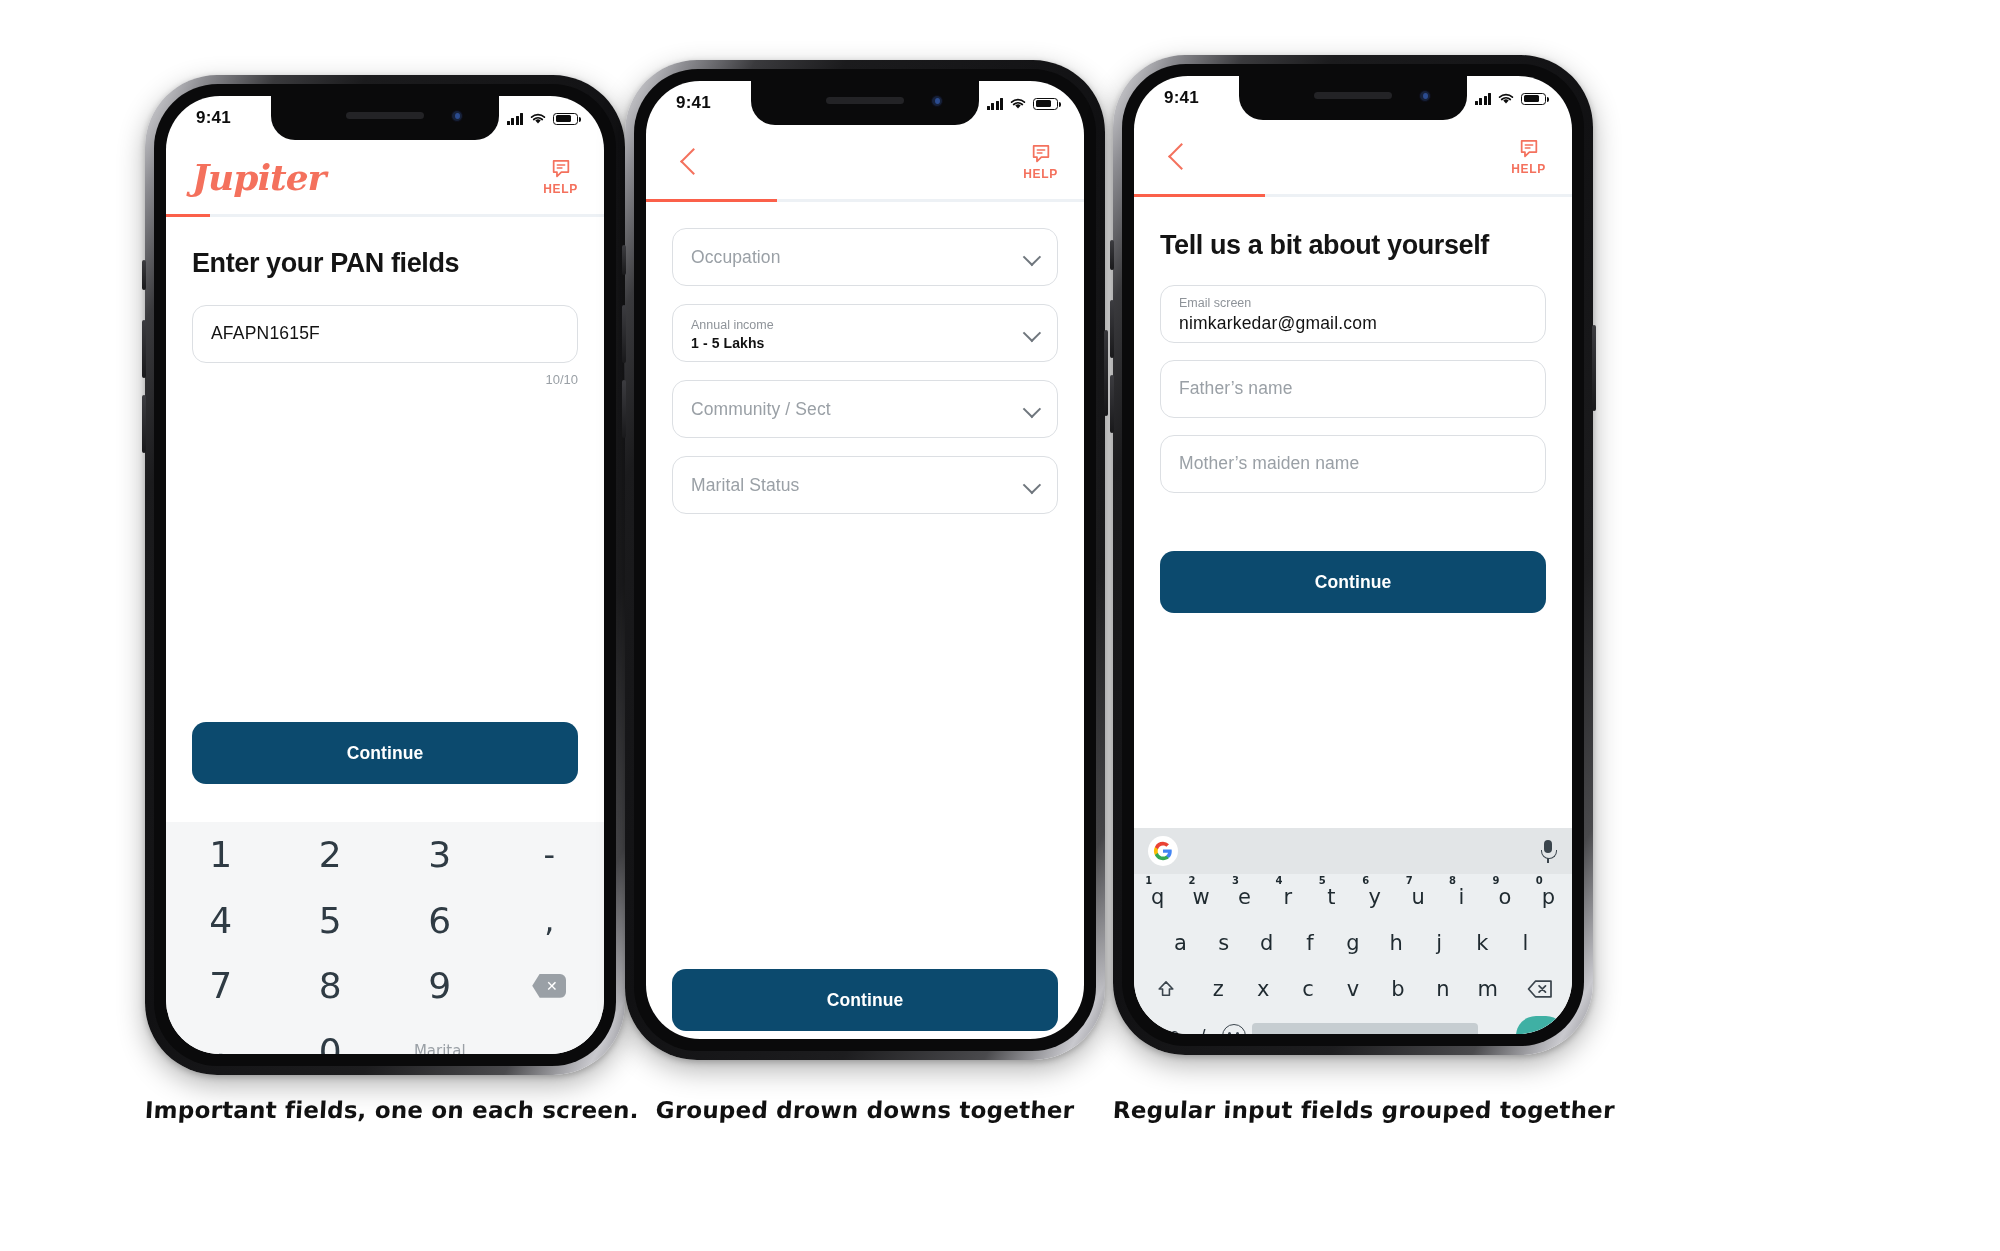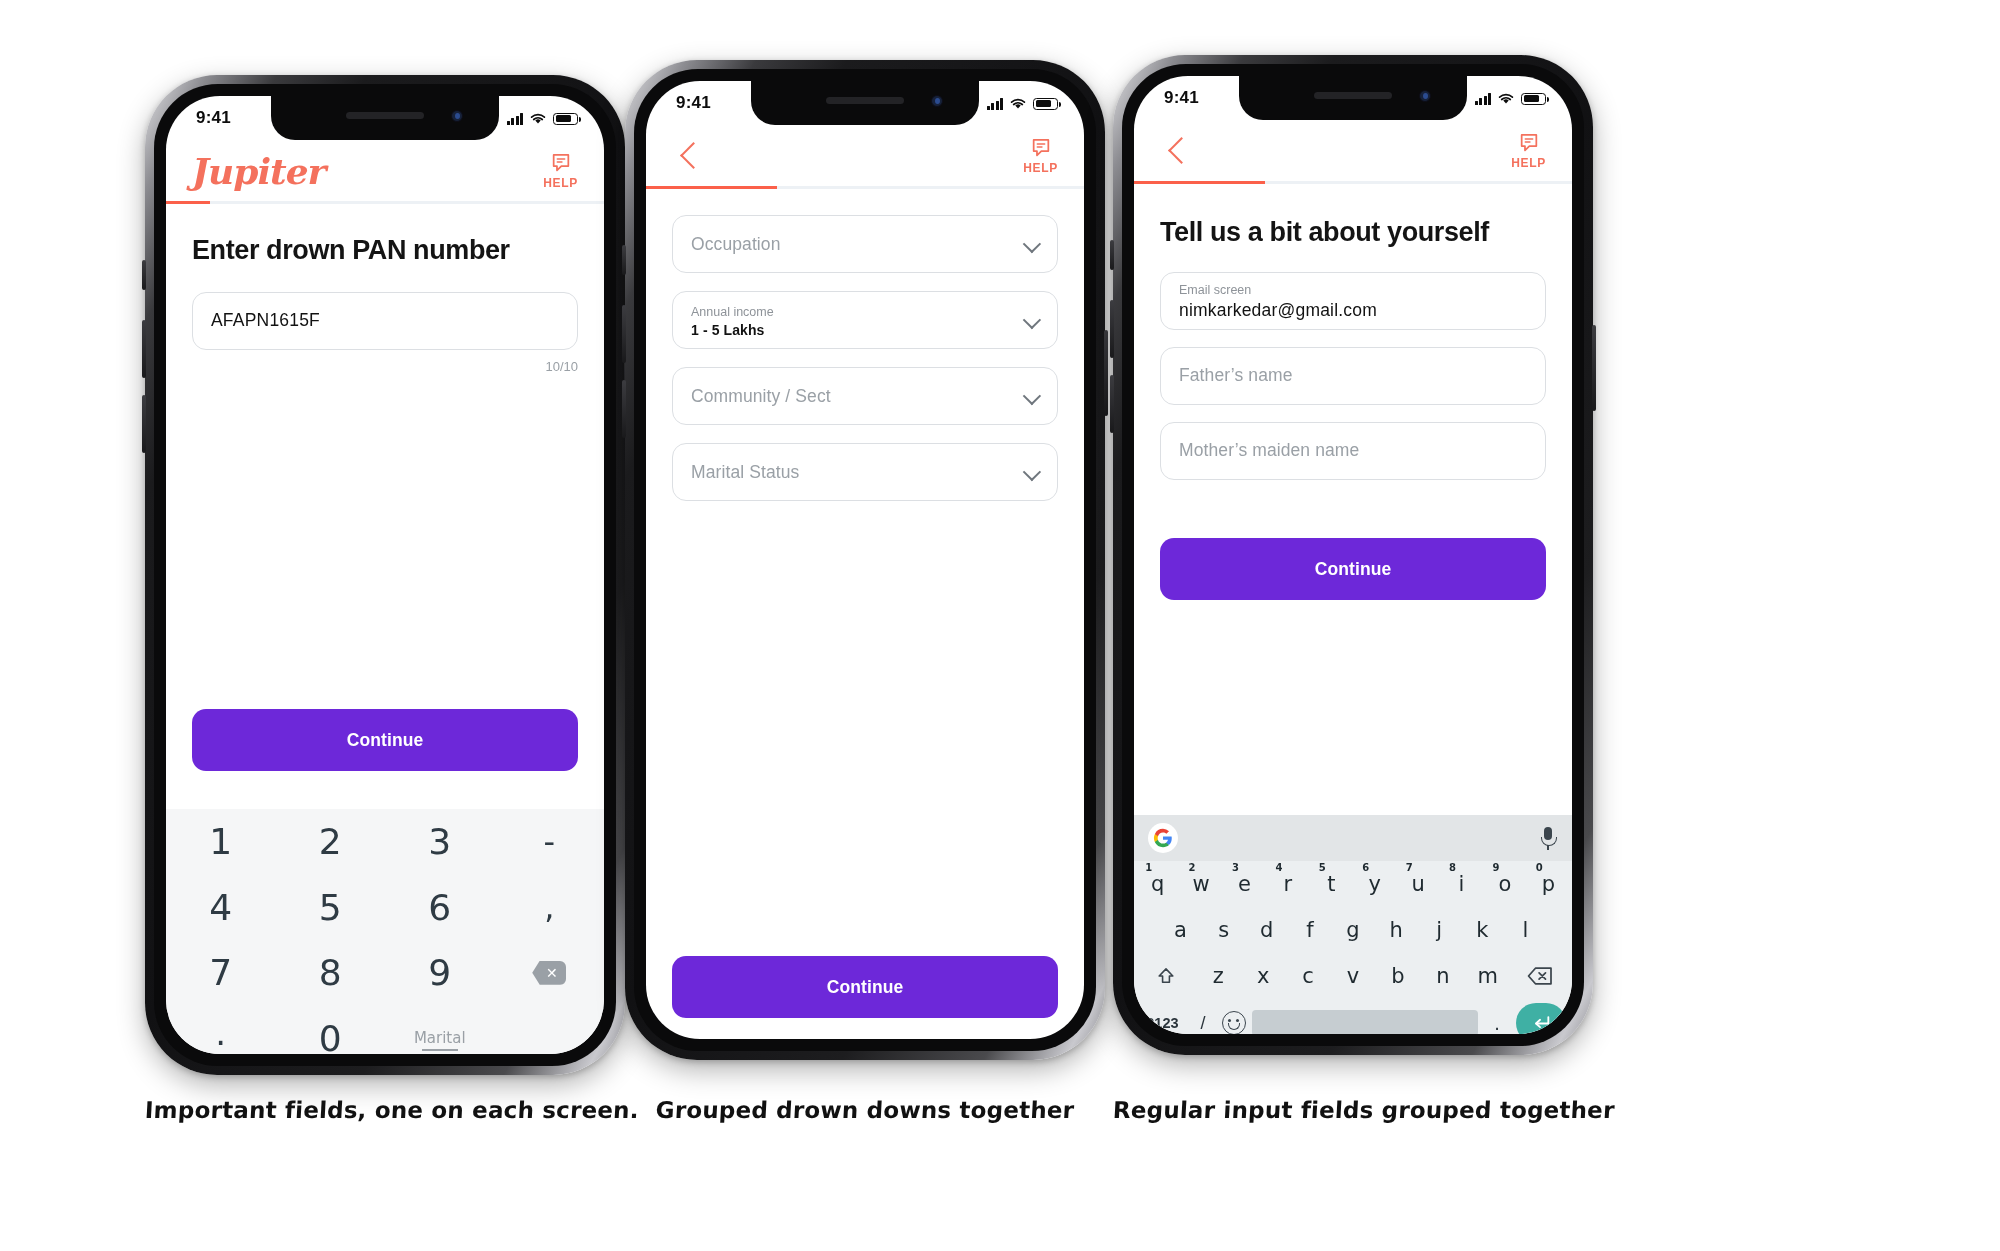--- a/index.html
+++ b/index.html
@@ -75,21 +75,21 @@
   .sig i:nth-child(1){ height: 4px; }
   .sig i:nth-child(2){ height: 6.5px; }
   .sig i:nth-child(3){ height: 9px; }
   .sig i:nth-child(4){ height: 12px; }
   .batt { width: 25px; height: 12px; border: 1.4px solid #0d0d0d; border-radius: 3.5px; position: relative; }
   .batt::after { content:""; position:absolute; right:-4px; top:3.5px; width:2.2px; height:5px; background:#0d0d0d; border-radius:0 2px 2px 0; }
   .batt i { position:absolute; left:1.6px; top:1.6px; bottom:1.6px; width:66%; background:#0d0d0d; border-radius:1.5px; display:block; }
 
   
   .app-head {
-    height: 61px; padding: 0 26px 0 26px;
+    height: 74px; padding: 0 26px 0 26px;
     display: flex; align-items: center; justify-content: space-between;
   }
   .brand {
     font-family: "DejaVu Serif", serif;
     font-weight: 700; font-style: italic;
     font-size: 36px; color: #F4715D; letter-spacing: -1px;
   }
   .back-chevron { width: 34px; height: 34px; position: relative; cursor: pointer; }
   .back-chevron::before {
     content:""; position:absolute; left:12px; top:7px;
@@ -129,21 +129,21 @@
   .chev {
     position: absolute; right: 20px; top: 50%; margin-top: -5px;
     width: 13px; height: 13px;
     border-right: 2.1px solid #6f767d; border-bottom: 2.1px solid #6f767d;
     transform: rotate(45deg) translateY(-2px);
   }
   .counter { text-align: right; font-size: 13px; color: #9aa0a6; margin-top: 9px; }
 
   .cta {
     width: 100%; height: 62px; border: none; border-radius: 14px;
-    background: #6d28d9; color: #ffffff;
+    background: #0c4a6e; color: #ffffff;
     font-size: 17.5px; font-weight: 700; letter-spacing: .1px;
     font-family: "Liberation Sans", sans-serif; cursor: pointer;
   }
 
   
   .numpad {
     position: absolute; left: 0; right: 0; bottom: 0; height: 262px;
     background: #f5f6f7;
     display: grid;
     grid-template-columns: repeat(4, 1fr);
@@ -256,21 +256,21 @@
           </svg>
           <span class="help-label">HELP</span>
         </div>
       </div>
 
       <div class="progress">
         <i style="width:10%"></i>
       </div>
 
       <div class="content">
-        <div class="title t1">Enter drown PAN number</div>
+        <div class="title t1">Enter your PAN fields</div>
 
         <div class="field" style="margin-top:24px;">
           <span class="fvalue-plain">AFAPN1615F</span>
         </div>
         <div class="counter">10/10</div>
 
         <button class="cta" style="position:absolute; left:26px; right:26px; bottom:300px; width:auto;">Continue</button>
 
         <div class="numpad">
           <div class="numkey">1</div>

